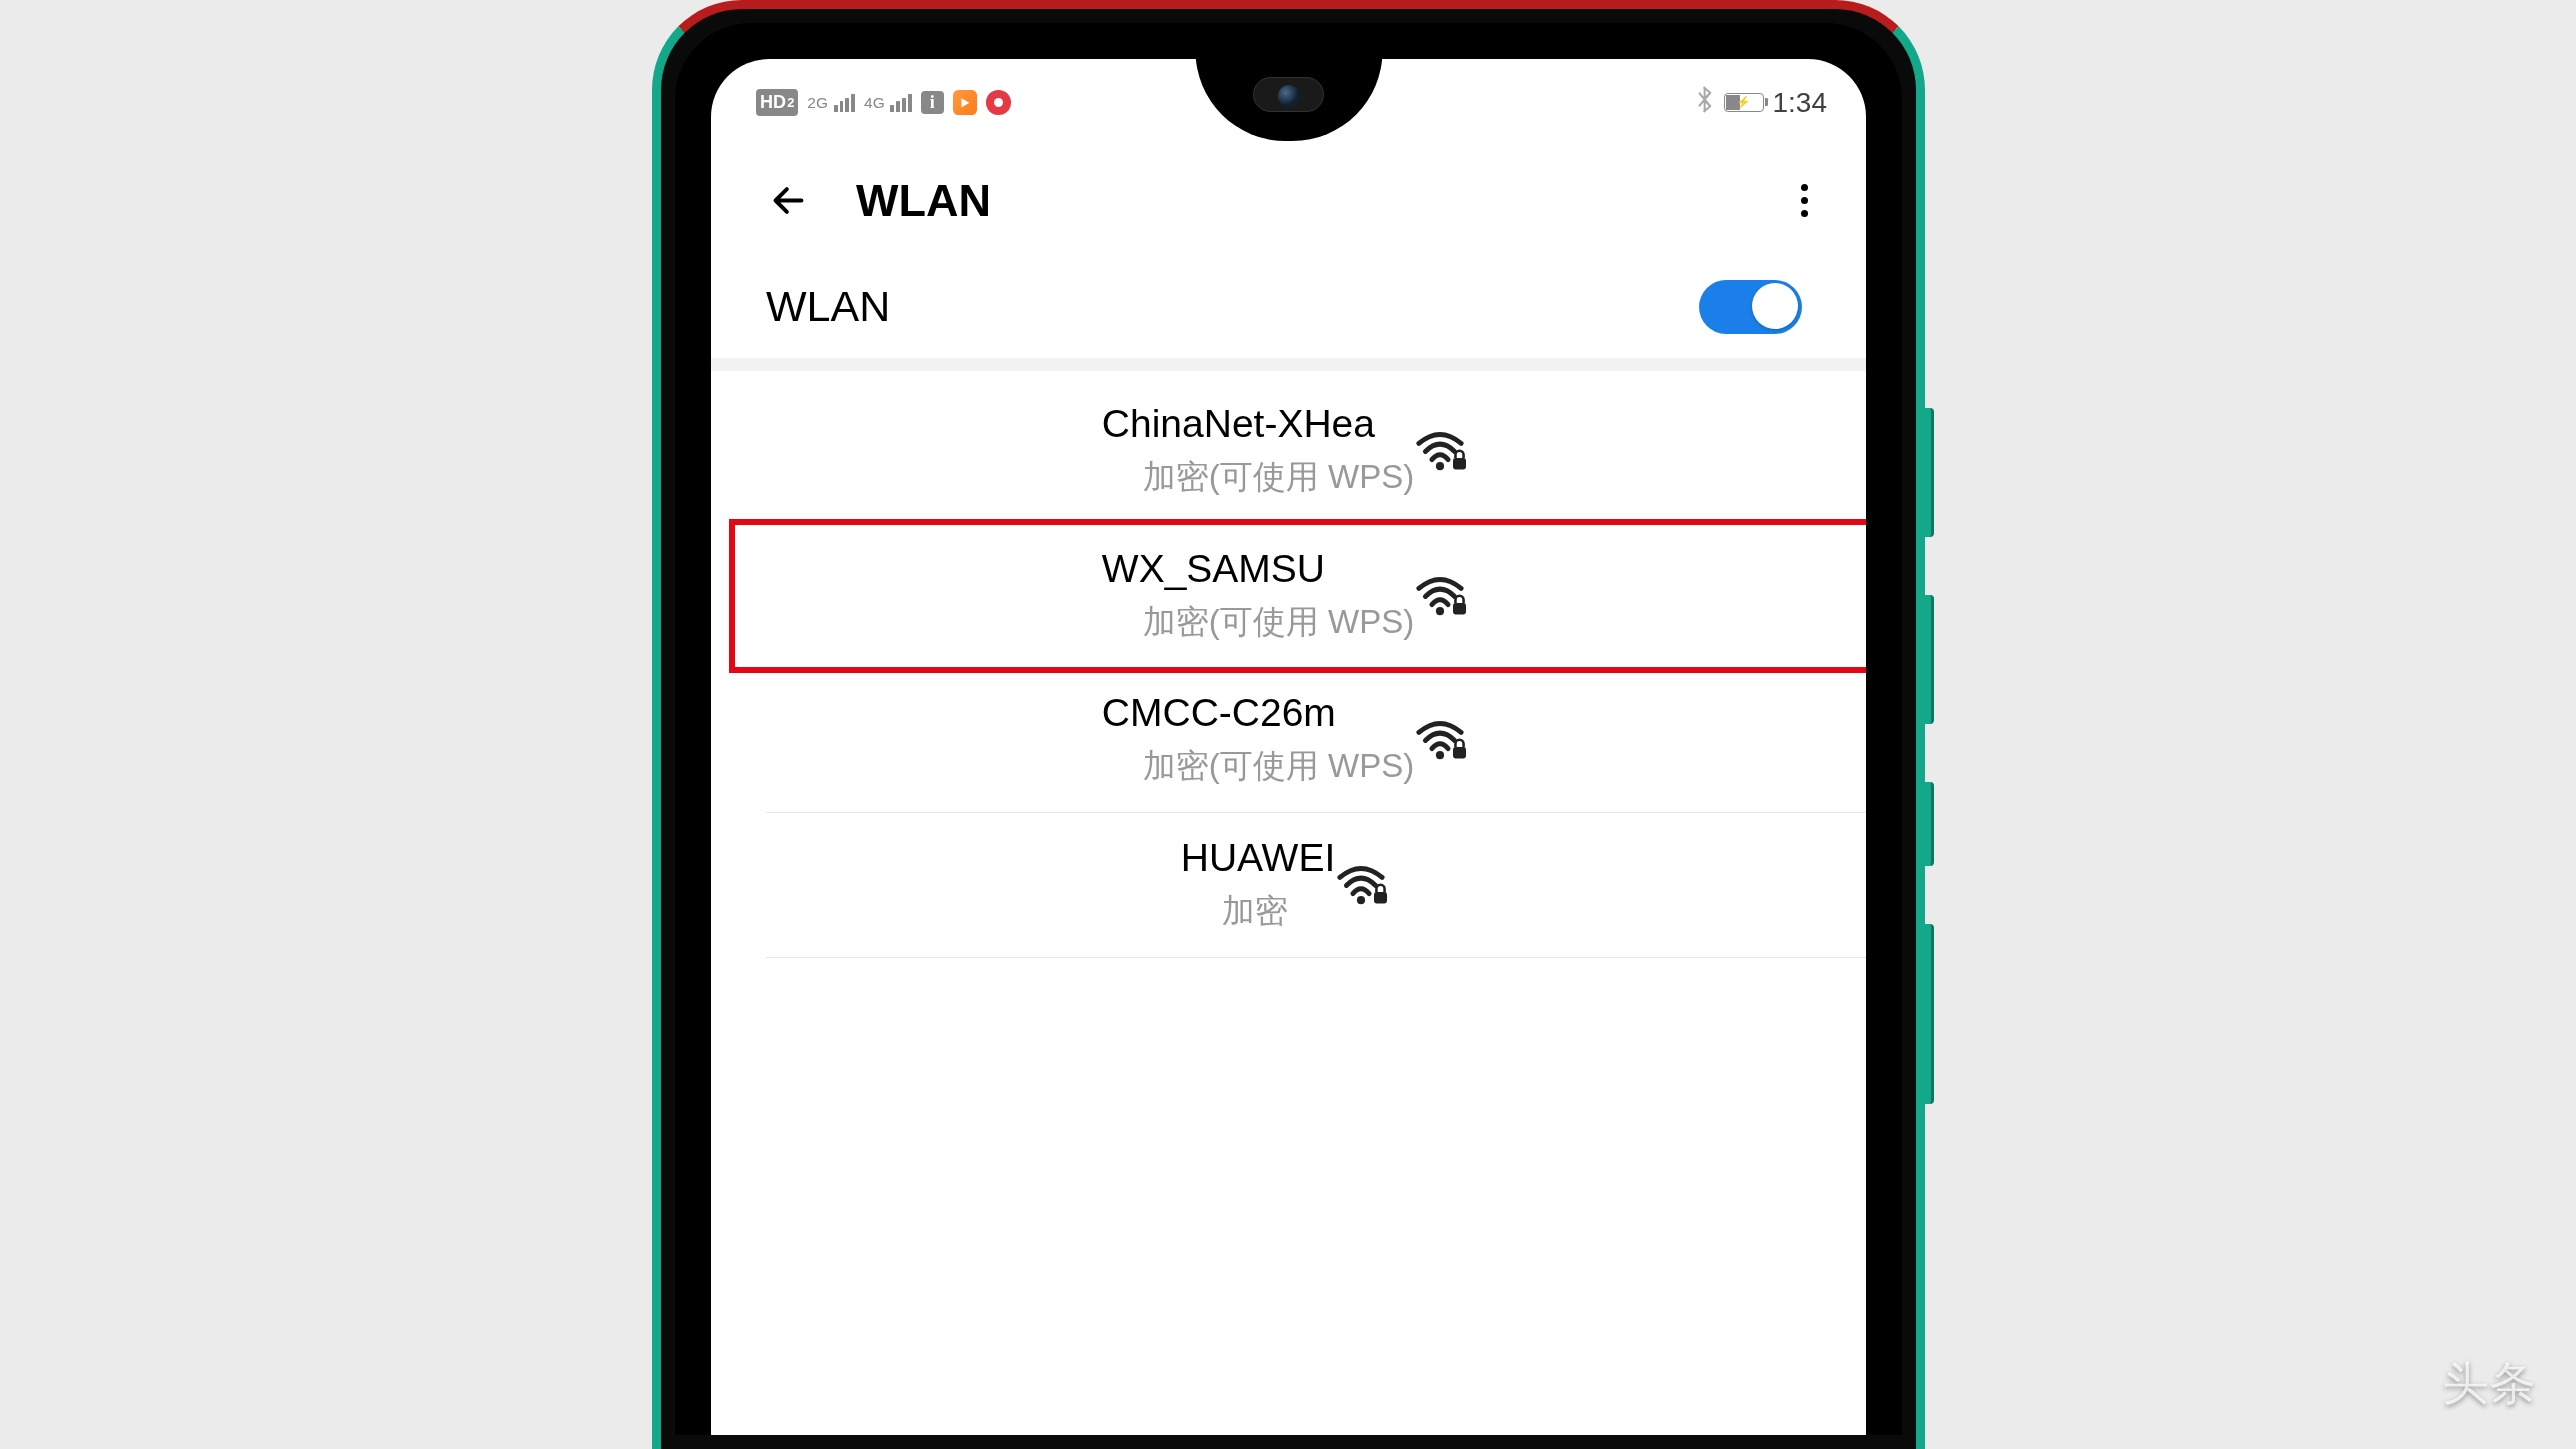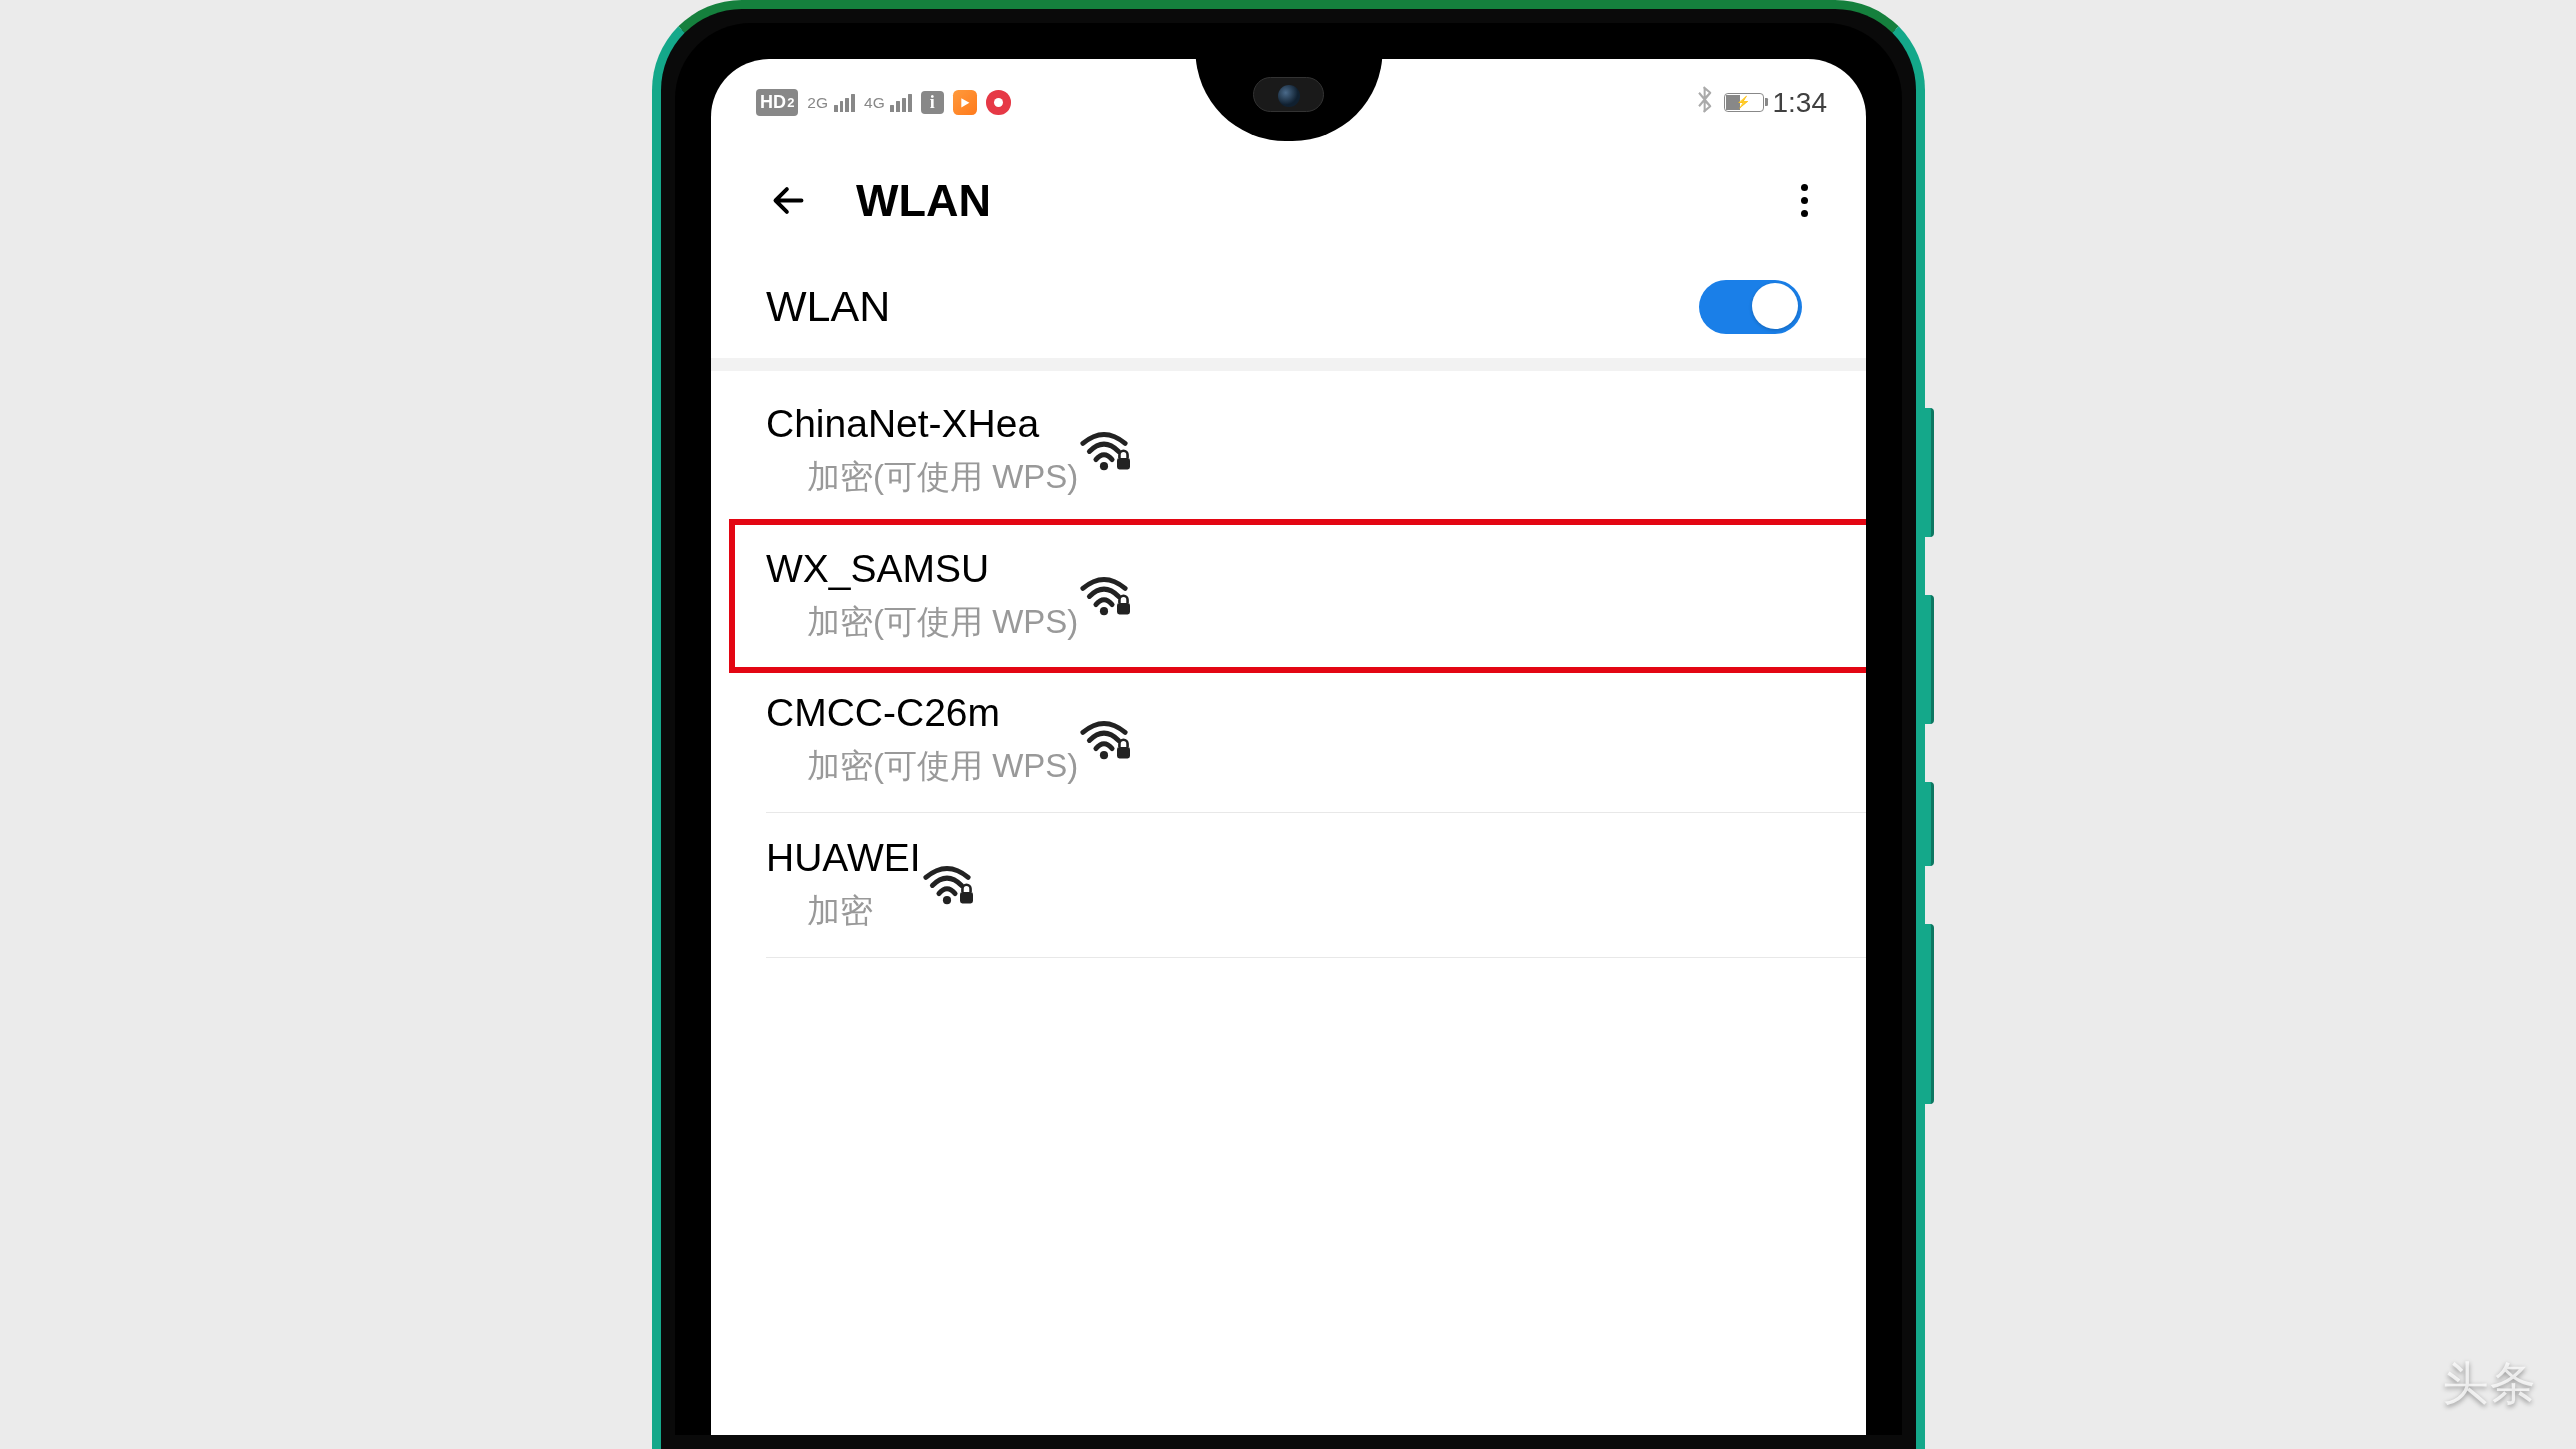--- a/index.html
+++ b/index.html
@@ -18,21 +18,21 @@
       width: 1273px;
       height: 1449px;
     }
     .phone-outer {
       position: absolute;
       inset: 0;
       background: #0a0a0a;
       border-radius: 90px 90px 0 0;
       border-left: 9px solid #14a88a;
       border-right: 9px solid #14a88a;
-      border-top: 9px solid #15803d;
+      border-top: 9px solid #b91c1c;
     }
     .phone-bezel {
       position: absolute;
       inset: 14px;
       background: #000;
       border-radius: 76px 76px 0 0;
     }
     .screen {
       position: absolute;
       left: 36px;
@@ -254,21 +254,21 @@
       border-radius: 50%;
       box-shadow: 0 1.3px 3.9px rgba(0,0,0,0.2);
     }
     .net-list { }
     .net-item {
       padding: 23px 64px 23px 0;
       margin-left: 55px;
       border-bottom: 1.3px solid #e8e8e8;
       display: flex;
       align-items: center;
-      justify-content: flex-start;
+      justify-content: center;
       cursor: pointer;
       position: relative;
     }
     .net-item:first-child { padding-top: 31px; }
     .net-info { display: flex; flex-direction: column; gap: 9px; }
     .ssid { font-size: 39px; color: #000; }
     .sec-text { font-size: 33px; color: #999; margin-left: 41px; }
     .wifi-icon { position: relative; width: 52px; height: 45px; }
     .highlight-box {
       position: absolute;

